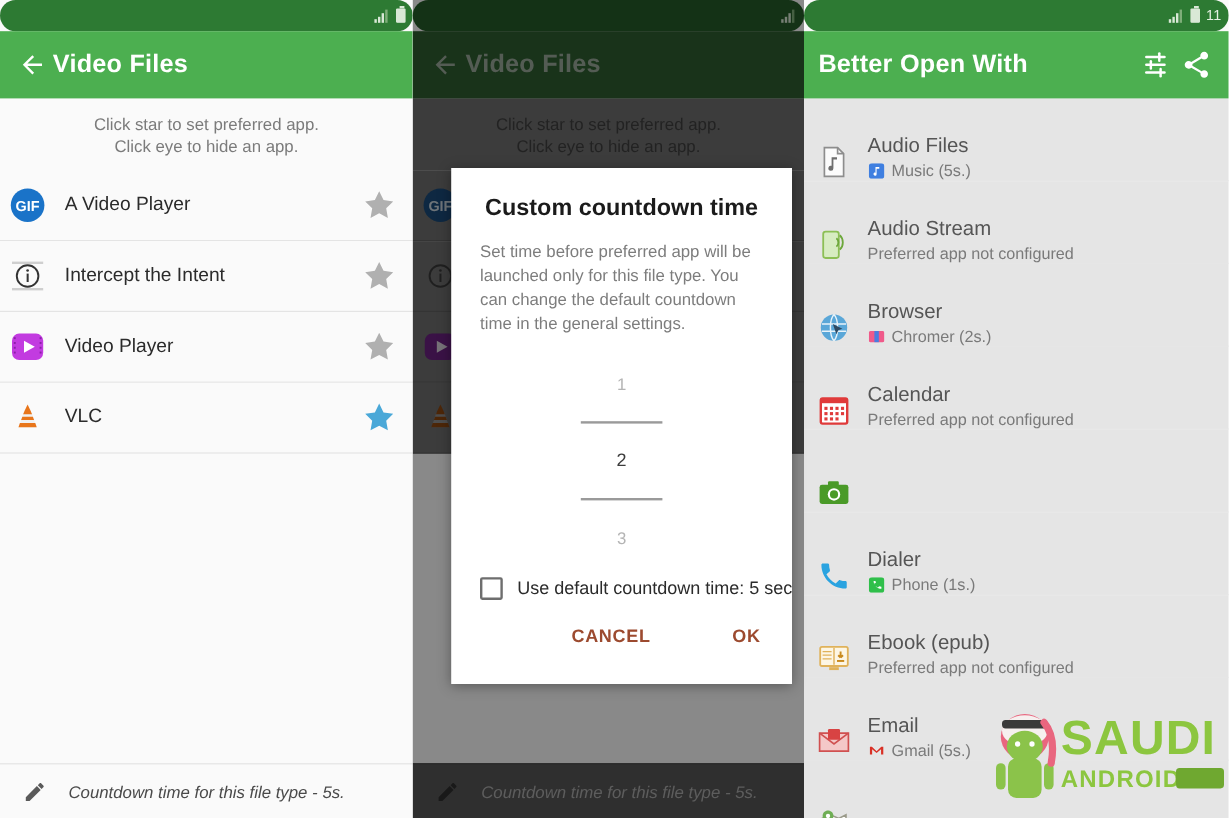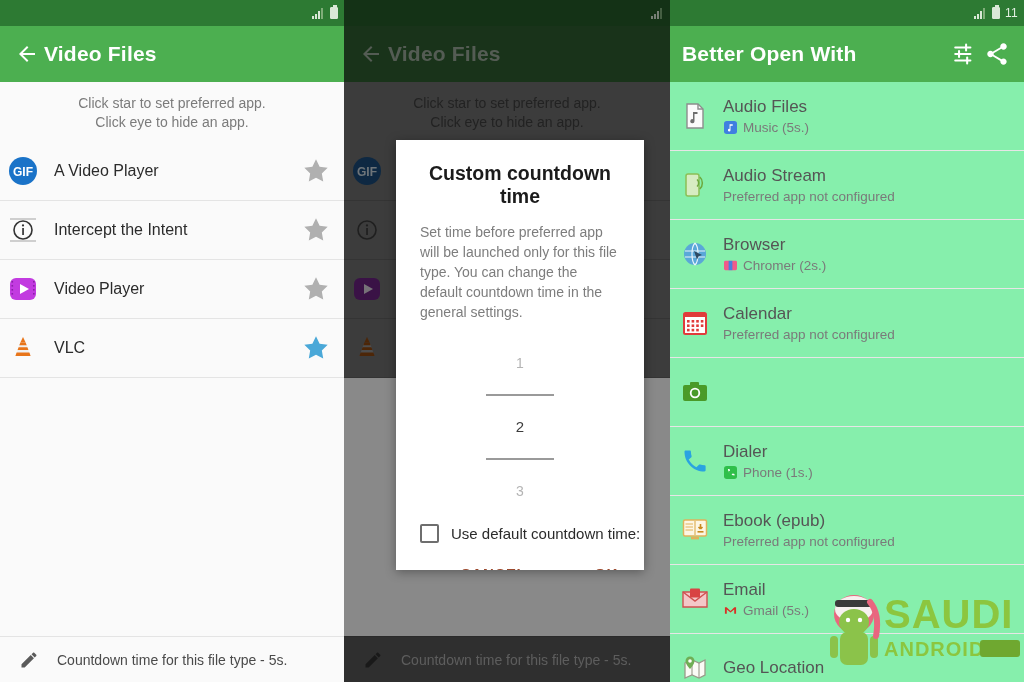--- a/index.html
+++ b/index.html
@@ -14,21 +14,21 @@
   
   .panel { position: absolute; top: 0; height: 682px; overflow: hidden; background: #fafafa; }
   #panel-left   { left: 0;   width: 344px; }
   #panel-mid    { left: 344px; width: 326px; }
   #panel-right  { left: 670px; width: 354px; }
 
   
   .statusbar {
     position: relative; height: 26px; background: #2d7a33;
     display: flex; align-items: center; justify-content: flex-end;
-    padding-right: 6px; gap: 4px;
+    padding-right: 6px; gap: 4px; border-radius: 13px;
   }
   .statusbar.dim { background: #255c28; }
   .sb-icons { display: flex; align-items: center; gap: 5px; }
   .sig { display: inline-block; width: 13px; height: 11px; position: relative; }
   .sig i { position: absolute; bottom: 0; background: #d9e8d6; display: block; width: 2px; }
   .sig i:nth-child(1) { left: 0px; height: 3px; }
   .sig i:nth-child(2) { left: 3px; height: 5px; }
   .sig i:nth-child(3) { left: 6px; height: 8px; }
   .sig i:nth-child(4) { left: 9px; height: 11px; background: #7fae79; }
   .batt { width: 8px; height: 12px; border: 1.5px solid #d9e8d6; border-radius: 1px; position: relative; background: #d9e8d6;}
@@ -68,51 +68,51 @@
   .panel.dimmed .app-name { color: #4a4a4a; }
   .star { width: 28px; height: 28px; flex: 0 0 28px; cursor: pointer; }
 
   
   .countdown-bar {
     position: absolute; left: 0; bottom: 0; width: 100%;
     height: 46px; display: flex; align-items: center; gap: 13px;
     padding: 0 14px; background: #fafafa; border-top: 1px solid #e4e4e4;
   }
   .panel.dimmed .countdown-bar { background: #565656; border-top-color: #4d4d4d; }
-  .countdown-text { font-size: 14px; color: #4a4a4a; }
+  .countdown-text { font-size: 14px; color: #4a4a4a; font-style: italic; }
   .panel.dimmed .countdown-text { color: #a9a9a9; }
 
   
   #scrim {
     position: absolute; left: 344px; top: 0; width: 326px; height: 682px;
     background: rgba(0,0,0,0.45); pointer-events: none;
   }
 
   
   #dialog {
-    position: absolute; left: 396px; top: 140px; width: 248px; height: 430px;
+    position: absolute; left: 376px; top: 140px; width: 284px; height: 430px;
     background: #ffffff; box-shadow: 0 2px 10px rgba(0,0,0,.35);
     padding: 22px 24px 0 24px; overflow: hidden;
   }
   .dlg-title { font-size: 19.5px; font-weight: bold; color: #1b1b1b; text-align: center; margin-bottom: 14px; }
   .dlg-body { font-size: 14px; line-height: 20px; color: #7d7d7d; }
   .picker { margin-top: 30px; display: flex; flex-direction: column; align-items: center; }
   .pk-num { font-size: 14px; color: #b4b4b4; height: 22px; line-height: 22px; }
   .pk-num.sel { color: #3c3c3c; font-size: 15px; }
   .pk-line { width: 68px; height: 2px; background: #9a9a9a; margin: 20px 0; }
   .chk-row { margin-top: 22px; display: flex; align-items: center; gap: 12px; }
   .chk-box { width: 19px; height: 19px; border: 2px solid #6e6e6e; border-radius: 2px; flex: 0 0 19px; cursor:pointer; }
   .chk-label { font-size: 15px; color: #2b2b2b; white-space: nowrap; }
   .dlg-actions { margin-top: 22px; display: flex; justify-content: flex-end; gap: 28px; padding-right: 2px; }
   .dlg-btn { font-size: 15px; font-weight: bold; color: #9c4a2f; letter-spacing: .6px; cursor: pointer; background: none; border: none; font-family: inherit; margin-left: 40px; }
 
   
   .type-row {
-    height: 69px; display: flex; align-items: center; gap: 13px;
-    padding: 0 10px 0 10px; border-bottom: 1px solid #e6e6e6; background: #86efac;
+    height: 69px; display: flex; align-items: flex-end; gap: 13px;
+    padding: 0 10px 0 10px; border-bottom: 1px solid #e6e6e6; background: #e5e5e5;
   }
   .type-ico { width: 30px; height: 30px; flex: 0 0 30px; display:flex; align-items:center; justify-content:center; }
   .type-texts { display: flex; flex-direction: column; justify-content: center; gap: 3px; }
   .type-title { font-size: 17px; color: #555555; }
   .type-sub { font-size: 13.5px; color: #7a7a7a; display: flex; align-items: center; gap: 6px; }
   .mini-ico { width: 14px; height: 14px; flex: 0 0 14px; display:flex; align-items:center; justify-content:center; }
 
   
   #watermark { position: absolute; right: 4px; bottom: 2px; width: 200px; height: 100px; pointer-events: none; }
 </style>

